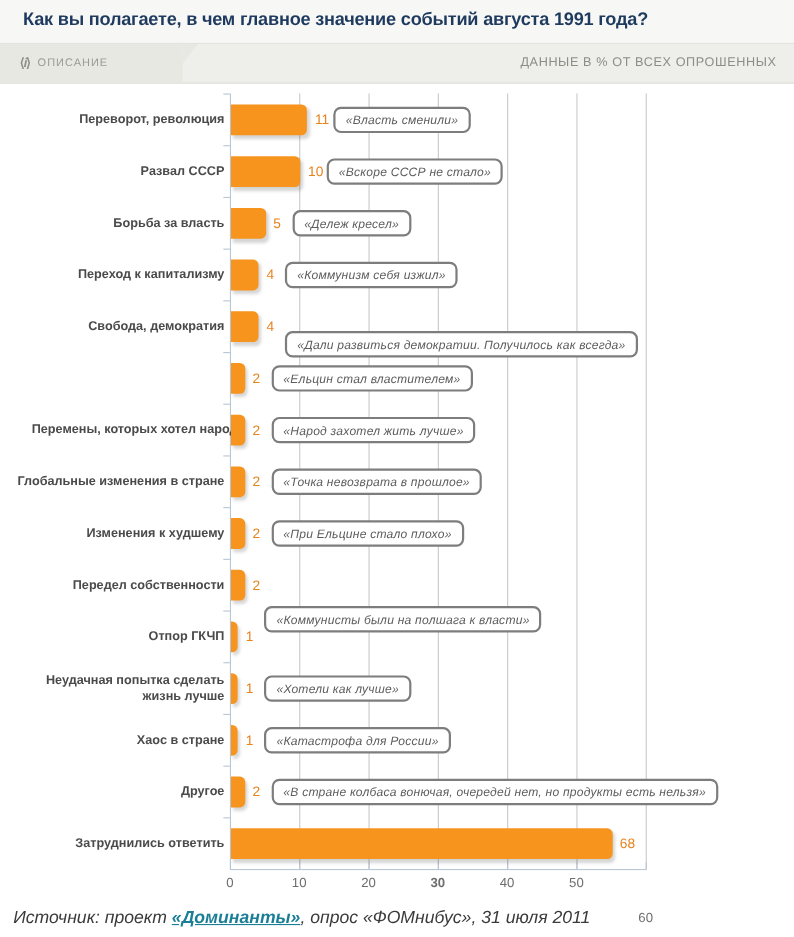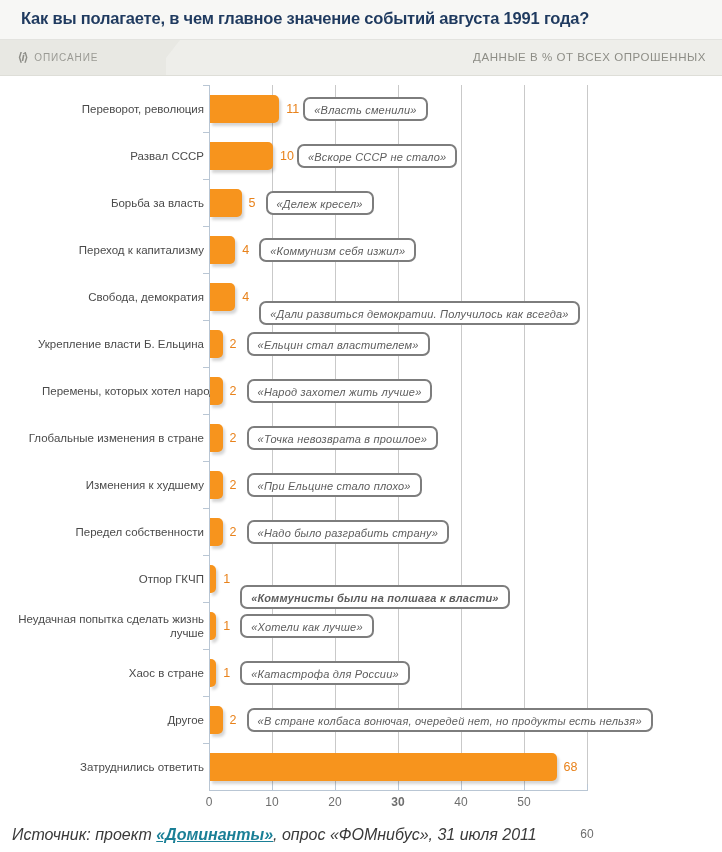--- a/index.html
+++ b/index.html
@@ -145,20 +145,21 @@
   }
 
   .cat-label {
     position: absolute;
     right: 0;
     width: 190px;
     text-align: right;
     font-size: 11.5px;
     color: #4a4a4a;
     line-height: 14px;
+    font-weight: bold;
   }
 
   .bar {
     position: absolute;
     height: 28px;
     background: #f7941d;
     border-radius: 0 5px 5px 0;
     box-shadow: 2px 3px 3px rgba(0,0,0,0.17);
   }
   .bar-value {
@@ -262,21 +263,20 @@
       <div class="cat-label" style="left: 8px; width: 196px; top: 165.5px;">Переход к капитализму</div>
       <div class="bar" title="Переход к капитализму: 4" style="left: 210px; top: 158.5px; width: 25.2px; background: rgb(247, 148, 29);"></div>
       <div class="bar-value" style="left: 242.2px; top: 165.5px; color: rgb(232, 130, 27);">4</div>
       <div class="quote-box" style="top: 160.5px; left: 259.2px;">«Коммунизм себя изжил»</div>
       <div class="ytick" style="left: 203px; top: 196px;"></div>
       <div class="cat-label" style="left: 8px; width: 196px; top: 212.5px;">Свобода, демократия</div>
       <div class="bar" title="Свобода, демократия: 4" style="left: 210px; top: 205.5px; width: 25.2px; background: rgb(247, 148, 29);"></div>
       <div class="bar-value" style="left: 242.2px; top: 212.5px; color: rgb(232, 130, 27);">4</div>
       <div class="quote-box" style="top: 207.5px; left: 259.2px; margin-top: 16px;">«Дали развиться демократии. Получилось как всегда»</div>
       <div class="ytick" style="left: 203px; top: 243px;"></div>
-      <div class="cat-label" style="left: 8px; width: 196px; top: 259.5px;">Укрепление власти Б. Ельцина</div>
       <div class="bar" title="Укрепление власти Б. Ельцина: 2" style="left: 210px; top: 252.5px; width: 12.6px; background: rgb(247, 148, 29);"></div>
       <div class="bar-value" style="left: 229.6px; top: 259.5px; color: rgb(232, 130, 27);">2</div>
       <div class="quote-box" style="top: 254.5px; left: 246.6px;">«Ельцин стал властителем»</div>
       <div class="ytick" style="left: 203px; top: 290px;"></div>
       <div class="cat-label" style="left: 20px; width: 196px; top: 306.5px;">Перемены, которых хотел народ</div>
       <div class="bar" title="Перемены, которых хотел народ: 2" style="left: 210px; top: 299.5px; width: 12.6px; background: rgb(247, 148, 29);"></div>
       <div class="bar-value" style="left: 229.6px; top: 306.5px; color: rgb(232, 130, 27);">2</div>
       <div class="quote-box" style="top: 301.5px; left: 246.6px;">«Народ захотел жить лучше»</div>
       <div class="ytick" style="left: 203px; top: 337px;"></div>
       <div class="cat-label" style="left: 8px; width: 196px; top: 353.5px;">Глобальные изменения в стране</div>
@@ -285,26 +285,25 @@
       <div class="quote-box" style="top: 348.5px; left: 246.6px;">«Точка невозврата в прошлое»</div>
       <div class="ytick" style="left: 203px; top: 384px;"></div>
       <div class="cat-label" style="left: 8px; width: 196px; top: 400.5px;">Изменения к худшему</div>
       <div class="bar" title="Изменения к худшему: 2" style="left: 210px; top: 393.5px; width: 12.6px; background: rgb(247, 148, 29);"></div>
       <div class="bar-value" style="left: 229.6px; top: 400.5px; color: rgb(232, 130, 27);">2</div>
       <div class="quote-box" style="top: 395.5px; left: 246.6px;">«При Ельцине стало плохо»</div>
       <div class="ytick" style="left: 203px; top: 431px;"></div>
       <div class="cat-label" style="left: 8px; width: 196px; top: 447.5px;">Передел собственности</div>
       <div class="bar" title="Передел собственности: 2" style="left: 210px; top: 440.5px; width: 12.6px; background: rgb(247, 148, 29);"></div>
       <div class="bar-value" style="left: 229.6px; top: 447.5px; color: rgb(232, 130, 27);">2</div>
-      <div class="quote-box" style="top: 442.5px; left: 246.6px;">«Надо было разграбить страну»</div>
       <div class="ytick" style="left: 203px; top: 478px;"></div>
       <div class="cat-label" style="left: 8px; width: 196px; top: 494.5px;">Отпор ГКЧП</div>
       <div class="bar" title="Отпор ГКЧП: 1" style="left: 210px; top: 487.5px; width: 6.3px; background: rgb(247, 148, 29);"></div>
       <div class="bar-value" style="left: 223.3px; top: 494.5px; color: rgb(232, 130, 27);">1</div>
-      <div class="quote-box" style="top: 508px; left: 240.3px; font-weight: bold;">«Коммунисты были на полшага к власти»</div>
+      <div class="quote-box" style="top: 474px; left: 240.3px;">«Коммунисты были на полшага к власти»</div>
       <div class="ytick" style="left: 203px; top: 525px;"></div>
       <div class="cat-label" style="left: 8px; width: 196px; top: 534.5px;">Неудачная попытка сделать жизнь лучше</div>
       <div class="bar" title="Неудачная попытка сделать жизнь лучше: 1" style="left: 210px; top: 534.5px; width: 6.3px; background: rgb(247, 148, 29);"></div>
       <div class="bar-value" style="left: 223.3px; top: 541.5px; color: rgb(232, 130, 27);">1</div>
       <div class="quote-box" style="top: 536.5px; left: 240.3px;">«Хотели как лучше»</div>
       <div class="ytick" style="left: 203px; top: 572px;"></div>
       <div class="cat-label" style="left: 8px; width: 196px; top: 588.5px;">Хаос в стране</div>
       <div class="bar" title="Хаос в стране: 1" style="left: 210px; top: 581.5px; width: 6.3px; background: rgb(247, 148, 29);"></div>
       <div class="bar-value" style="left: 223.3px; top: 588.5px; color: rgb(232, 130, 27);">1</div>
       <div class="quote-box" style="top: 583.5px; left: 240.3px;">«Катастрофа для России»</div>

